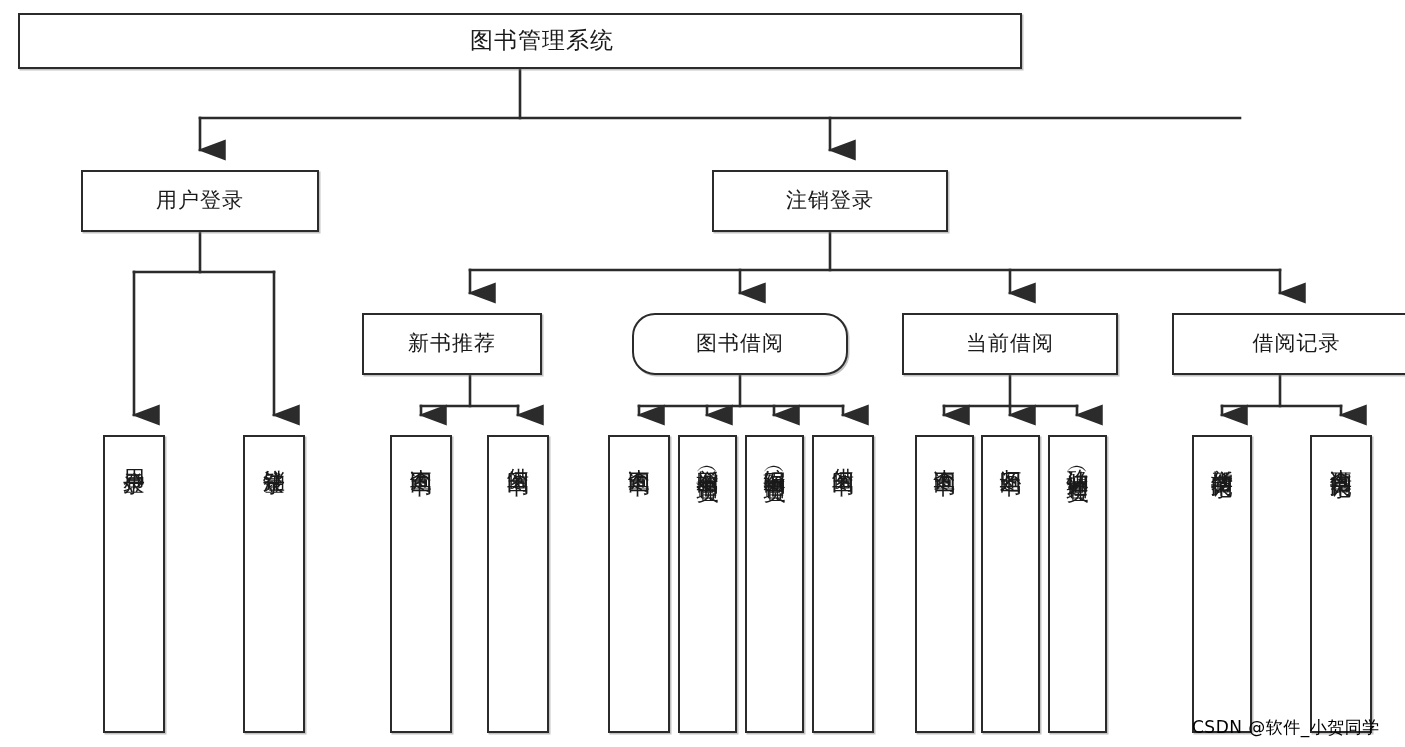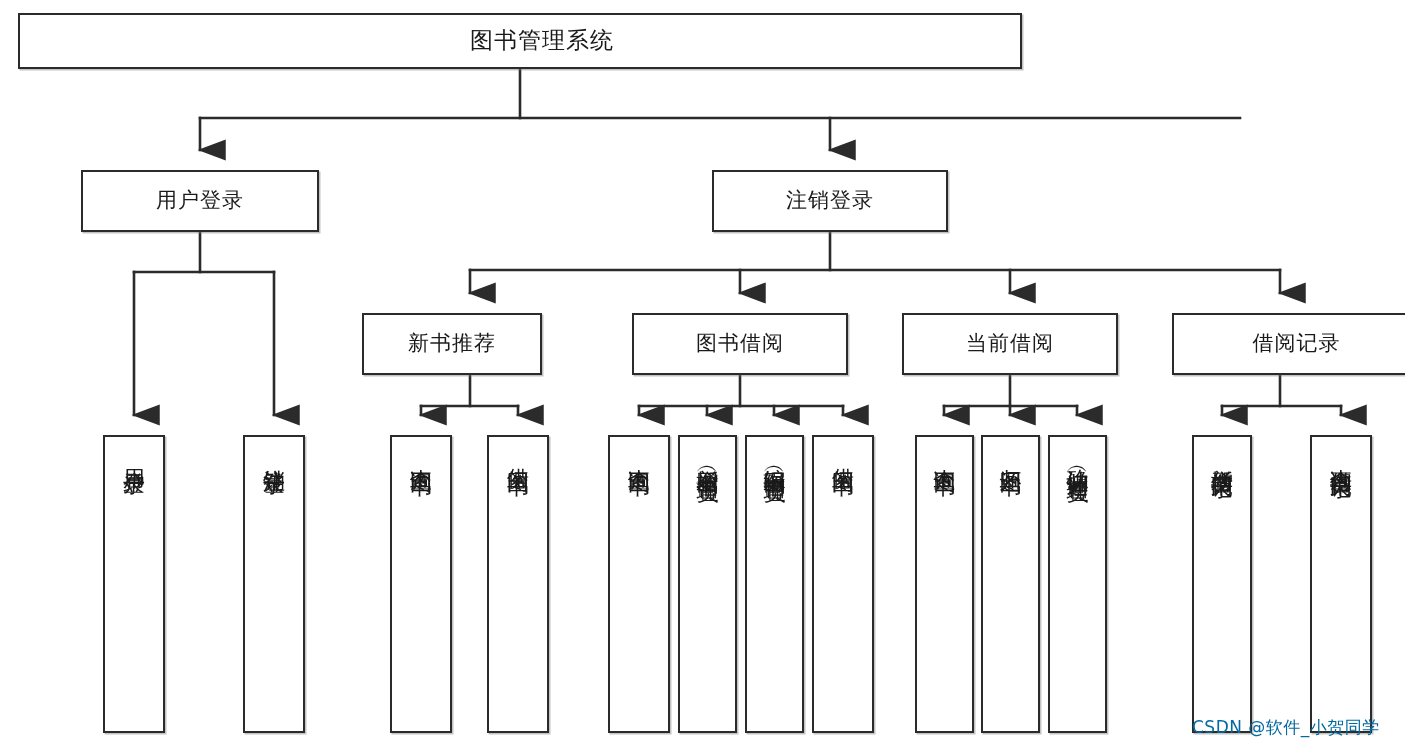--- a/index.html
+++ b/index.html
@@ -50,21 +50,21 @@
     writing-mode: vertical-rl;
     text-orientation: upright;
     font-size: 22px;
     line-height: 1.18;
     letter-spacing: 2px;
     white-space: nowrap;
   }
   .node.root .label { font-size: 23px; margin-left: 44px; }
   .watermark {
     position: absolute;
-    color: #0369a1;
+    color: #000000;
     font-size: 17px;
     letter-spacing: 0.5px;
     white-space: nowrap;
     pointer-events: none;
   }
 </style>
 </head>
 <body>
 
 <div id="canvas">
@@ -126,21 +126,21 @@
   <div class="node" style="left: 81px; top: 170px; width: 238px; height: 62px;">
     <span class="label">用户登录</span>
   </div>
   <div class="node" style="left: 712px; top: 170px; width: 236px; height: 62px;">
     <span class="label">注销登录</span>
   </div>
 
   <div class="node" style="left: 362px; top: 313px; width: 180px; height: 62px;">
     <span class="label">新书推荐</span>
   </div>
-  <div class="node" style="left: 632px; top: 313px; width: 216px; height: 62px;">
+  <div class="node" style="left: 632px; top: 313px; width: 216px; height: 62px; border-radius: 23px;">
     <span class="label">图书借阅</span>
   </div>
   <div class="node" style="left: 902px; top: 313px; width: 216px; height: 62px; text-align: center;">
     <span class="label">当前借阅</span>
   </div>
   <div class="node" style="left: 1172px; top: 313px; width: 249px; height: 62px;">
     <span class="label">借阅记录</span>
   </div>
 
   <div class="node vert" style="left: 103px; top: 435px; width: 62px; height: 298px;">

